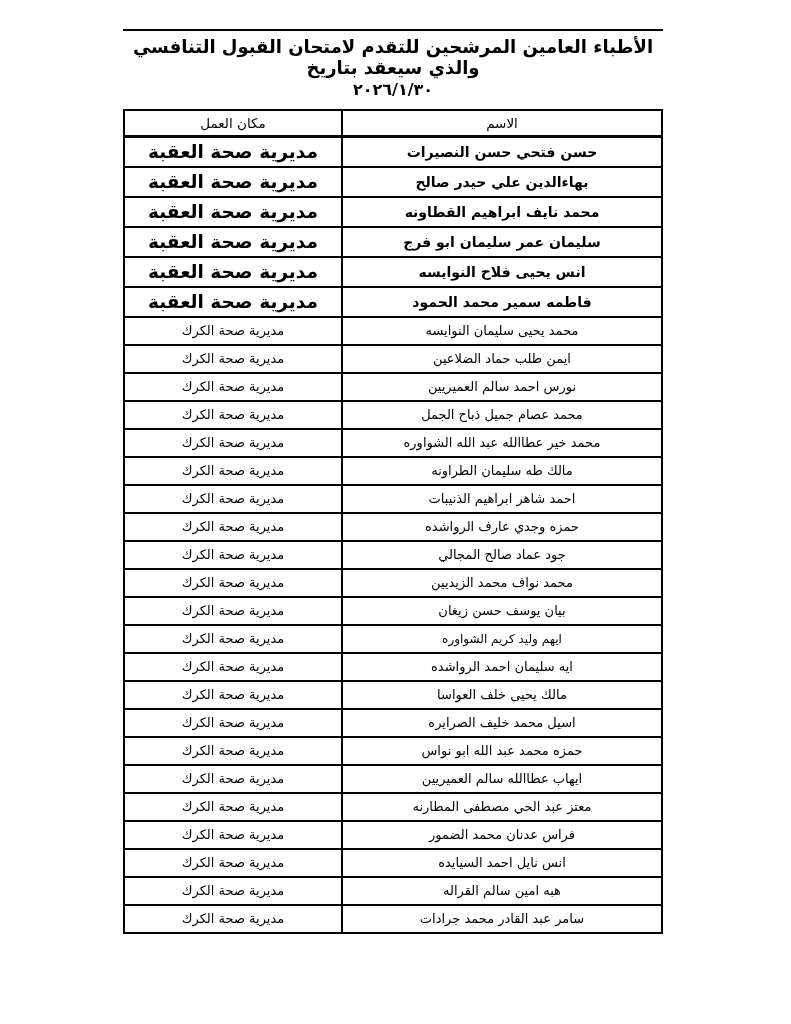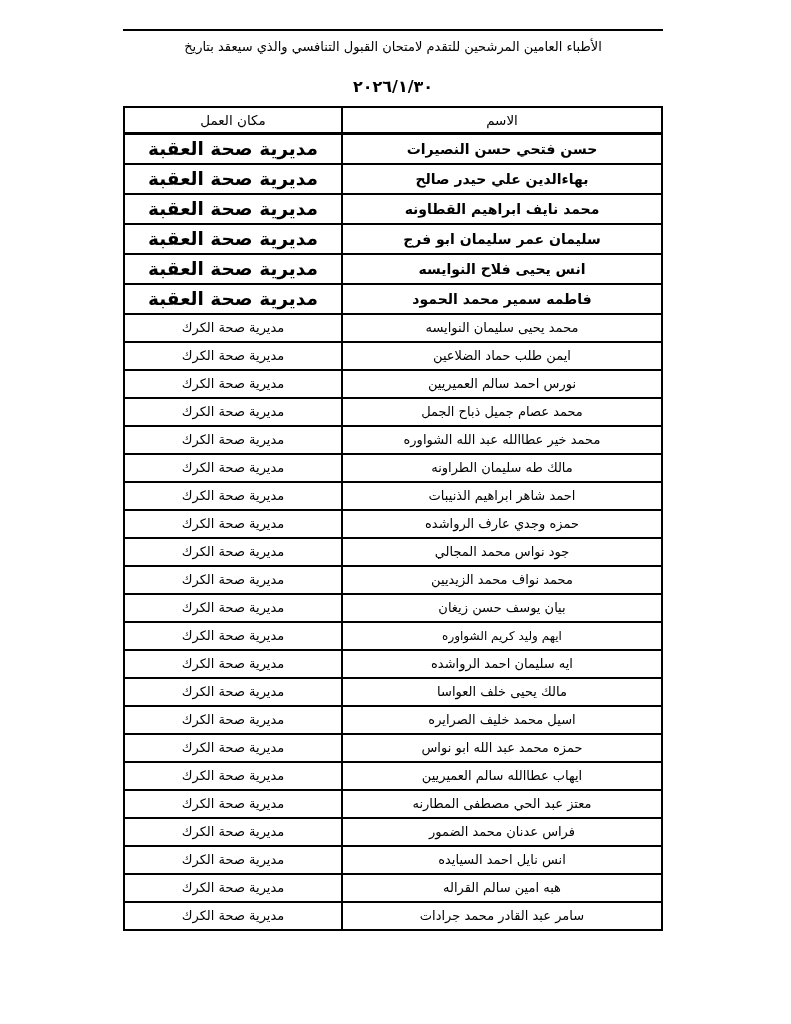--- a/index.html
+++ b/index.html
@@ -21,28 +21,28 @@
     left: 123px;
     width: 540px;
     direction: rtl;
   }
   .title-block {
     border-top: 2px solid #000;
     padding-top: 5px;
     text-align: center;
   }
   .doc-title {
-    font-size: 13px;
-    font-weight: normal;
+    font-size: 18px;
+    font-weight: bold;
     line-height: 21px;
   }
   .doc-date {
     font-size: 16px;
     font-weight: bold;
-    margin-top: 20px;
+    margin-top: 2px;
     letter-spacing: 2px;
     line-height: 20px;
   }
   table.roster {
     margin-top: 9px;
     width: 540px;
     border-collapse: collapse;
     table-layout: fixed;
     border: 2px solid #000;
   }
@@ -168,21 +168,21 @@
     <td class="name-cell">احمد شاهر ابراهيم الذنيبات</td>
     <td class="workplace-cell">مديرية صحة الكرك</td>
   </tr>
 
   <tr class="karak">
     <td class="name-cell">حمزه وجدي عارف الرواشده</td>
     <td class="workplace-cell">مديرية صحة الكرك</td>
   </tr>
 
   <tr class="karak">
-    <td class="name-cell">جود نواس محمد المجالي</td>
+    <td class="name-cell">جود عماد صالح المجالي</td>
     <td class="workplace-cell">مديرية صحة الكرك</td>
   </tr>
 
   <tr class="karak">
     <td class="name-cell">محمد نواف محمد الزيديين</td>
     <td class="workplace-cell">مديرية صحة الكرك</td>
   </tr>
 
   <tr class="karak">
     <td class="name-cell">بيان يوسف حسن زيغان</td>

